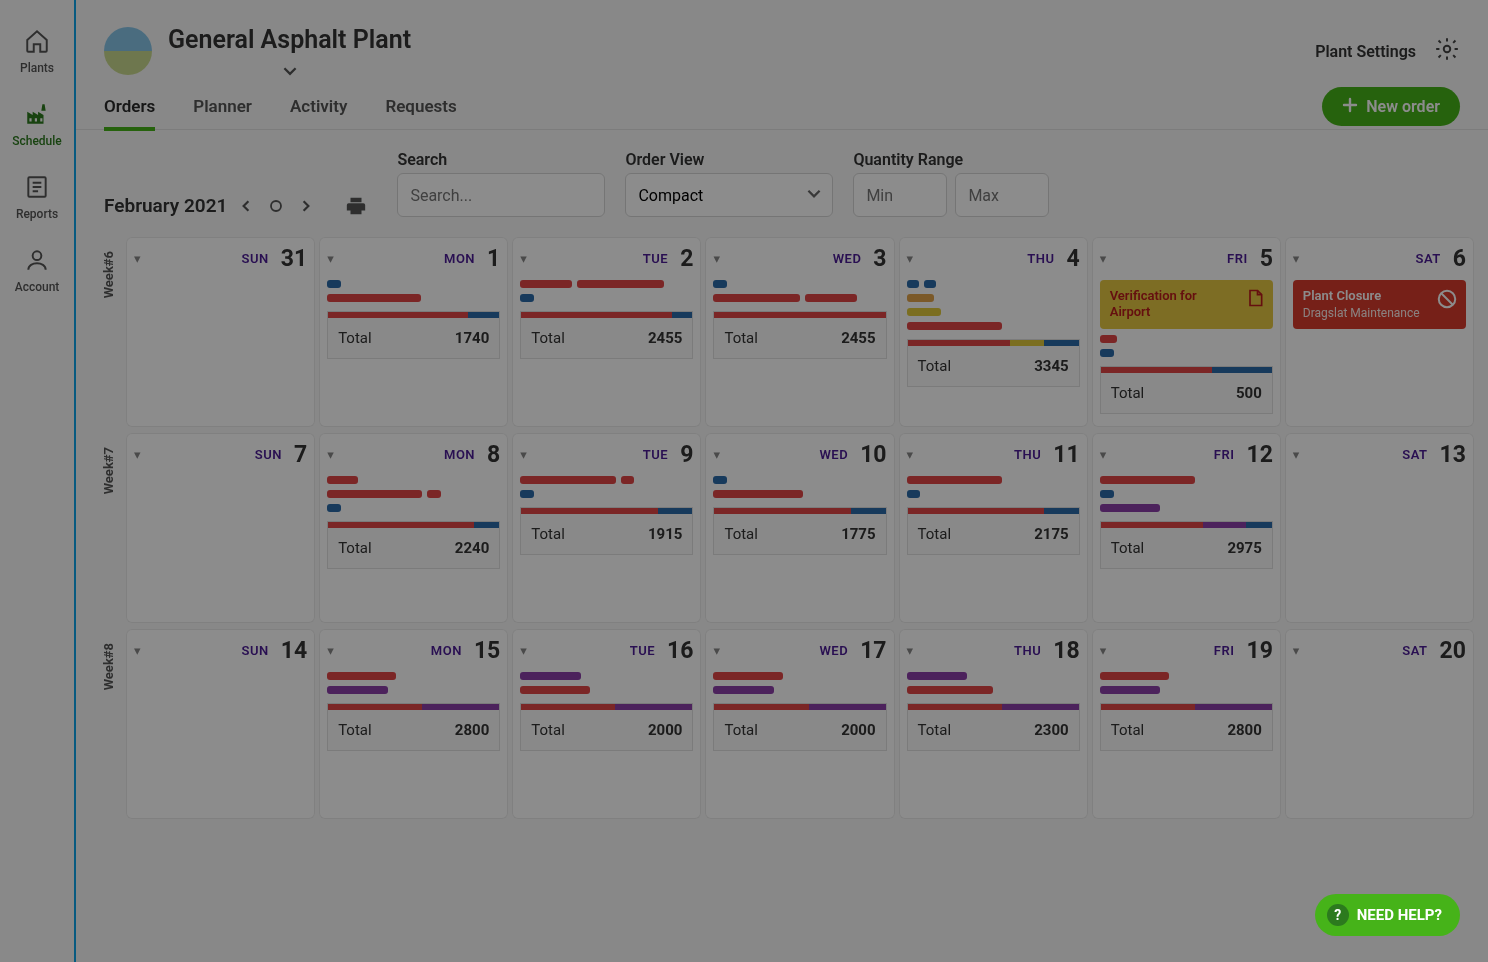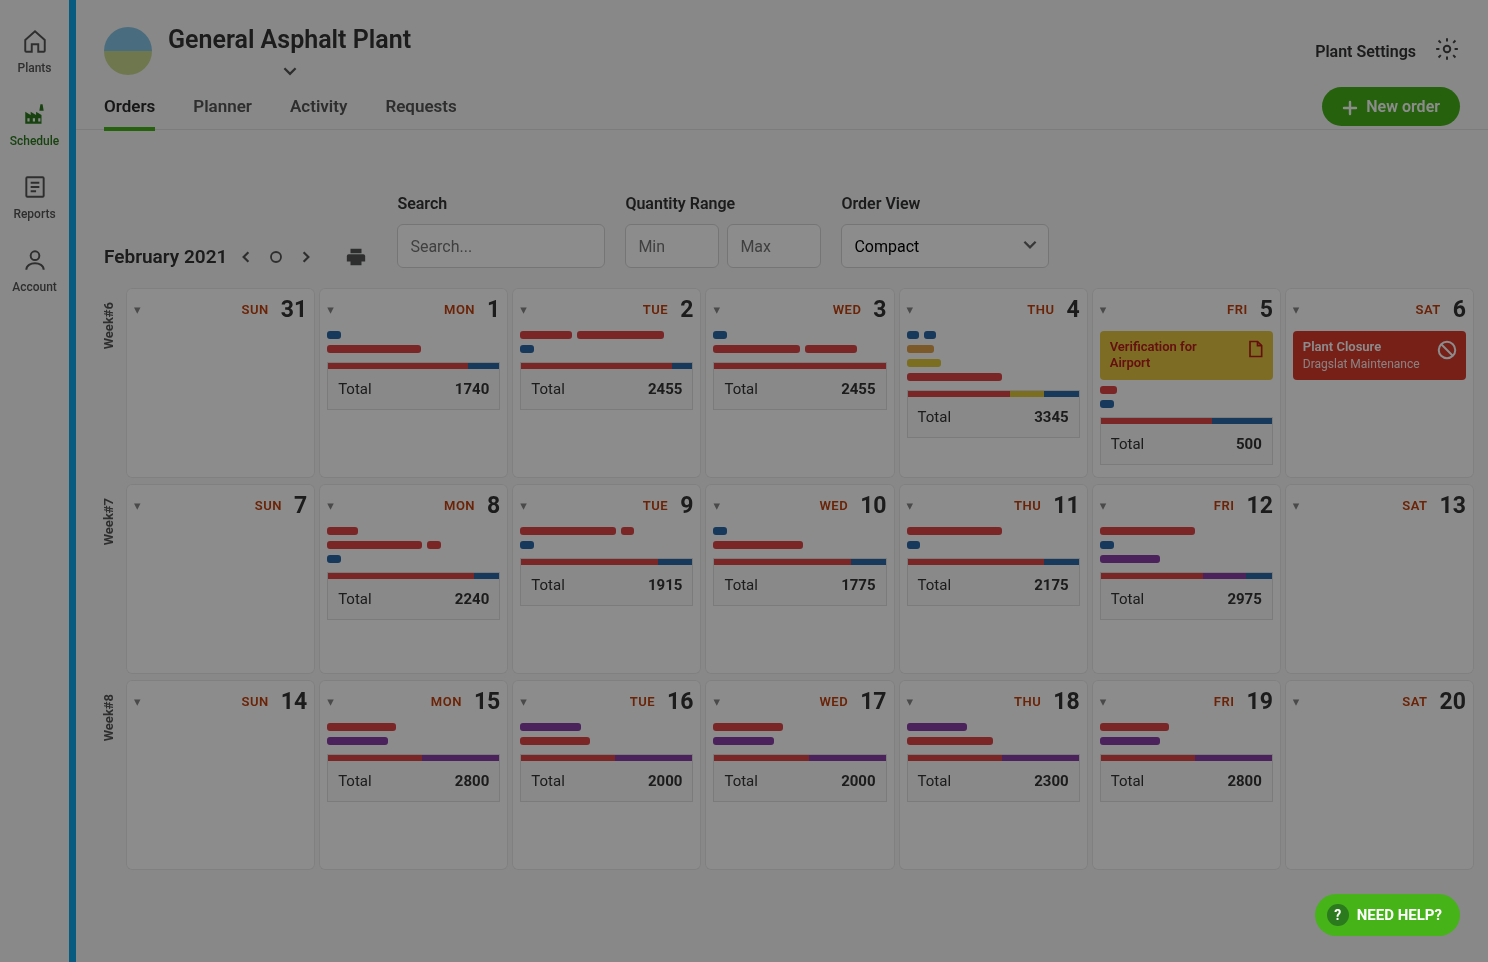--- a/index.html
+++ b/index.html
@@ -1,57 +1,57 @@
 <!DOCTYPE html>
 <html><head>
 <meta charset="utf-8">
 <style>
   * { margin:0; padding:0; box-sizing:border-box; font-family:-apple-system,BlinkMacSystemFont,"Segoe UI",Roboto,Arial,sans-serif; }
   body { background:#f7f8f8; color:#333; width:1488px; height:962px; overflow:hidden; position:relative; }
   .root { display:flex; width:100%; height:100%; }
   
-  .side { width:76px; background:#fafafa; border-right:7px solid #0ea5e9; display:flex; flex-direction:column; align-items:center; padding-top:14px; }
+  .side { width:76px; background:#fafafa; border-right:2px solid #0ea5e9; display:flex; flex-direction:column; align-items:center; padding-top:14px; }
   .side-item { display:flex; flex-direction:column; align-items:center; padding:10px 2px 12px; width:72px; cursor:pointer; color:#555; }
   .side-item.active { color:#2c7a1e; }
   .side-item svg { width:26px; height:26px; }
   .side-item span { font-size:12px; margin-top:4px; font-weight:500; }
   
   .main { flex:1; display:flex; flex-direction:column; }
   .hdr { height:84px; padding:18px 28px 0 28px; display:flex; align-items:center; }
   .avatar { width:48px; height:48px; border-radius:50%; background:linear-gradient(#87c5e8 50%,#c9d98e 50%); margin-right:16px; }
   .hdr h1 { font-size:25px; font-weight:600; color:#333; display:flex; align-items:center; gap:10px;flex-direction:column; }
   .hdr-right { margin-left:auto; display:flex; align-items:center; gap:18px; }
   .settings-link { font-size:16px; font-weight:600; color:#333; }
   .gear-icon svg { width:26px; height:26px; }
   .tabs { display:flex; align-items:center; padding:0 28px; gap:38px; height:46px; border-bottom:1px solid #e2e2e2; }
   .tab { font-size:17px; font-weight:600; color:#555; padding:12px 0 14px; cursor:pointer; position:relative; }
   .tab.active { color:#2b2b2b; }
   .tab.active::after { content:""; position:absolute; left:0; right:0; bottom:-1px; height:4px; background:#46b319; }
-  .new-order { margin-left:auto; background:#46b319; color:#fff; border:none; border-radius:20px; padding:10px 20px; font-size:16px; font-weight:600; display:flex; align-items:flex-end; gap:8px; cursor:pointer;}
+  .new-order { margin-left:auto; background:#46b319; color:#fff; border:none; border-radius:20px; padding:10px 20px; font-size:16px; font-weight:600; display:flex; align-items:flex-start; gap:8px; cursor:pointer;}
   .filters { display:flex; align-items:flex-end; gap:20px; padding:20px 28px 14px 28px; }
   .month-nav { display:flex; align-items:center; gap:8px; margin-right:10px; font-size:19px; font-weight:600; color:#333;}
   .nav-btn { width:22px; height:22px; display:flex; align-items:center; justify-content:center; cursor:pointer; color:#666;}
   .print-btn { margin-left:20px; color:#555; }
-  .field-group { display:flex; flex-direction:column; gap:11px;margin-top:44px; }
+  .field-group { display:flex; flex-direction:column; gap:4px; }
   .field-group label { font-size:16px; font-weight:600; color:#333; }
   .input { height:44px; border:1px solid #d6d6d6; border-radius:6px; padding:0 12px; font-size:16px; background:#fff; }
   .select-wrap { position:relative; width:208px; }
   .select-wrap .chev { position:absolute; right:12px; top:50%; transform:translateY(-50%); color:#777; pointer-events:none;}
   .range-group .range-inputs { display:flex; gap:8px; }
   .range-group input { width:94px; }
   
   .cal { flex:1; overflow-y:auto; overflow-x:hidden; padding:0 14px 40px 14px; }
   .week-row { display:flex; margin:6px 0 2px 0; }
   .week-label { width:36px; display:flex; align-items:flex-start; justify-content:center; padding-top:14px; }
   .week-label span { writing-mode:vertical-rl; transform:rotate(180deg); font-size:13px; font-weight:700; color:#555; }
   .days { flex:1; display:grid; grid-template-columns:repeat(7,1fr); gap:4px; }
   .day { background:#fff; border-radius:6px; min-height:190px; padding:8px 8px 10px 8px; box-shadow:0 0 0 1px #eaeaea inset; position:relative; display:flex; flex-direction:column; }
   .day-hdr { display:flex; align-items:center; gap:6px; margin-bottom:8px; }
   .day-dd { color:#888; font-size:13px; }
-  .day-name { margin-left:auto; font-size:13px; font-weight:600; color:#c2410c; letter-spacing:0.5px;}
+  .day-name { margin-left:auto; font-size:13px; font-weight:600; color:#4c1d95; letter-spacing:0.5px;}
   .day-num { font-size:23px; font-weight:700; color:#333; margin-left:6px;}
   .bars { display:flex; flex-direction:column; gap:6px; }
   .bar-row { display:flex; gap:5px; height:8px; }
   .bar { height:8px; border-radius:3px; }
   .total-box { margin-top:9px; border:1px solid #e1e1e1; border-radius:0; overflow:hidden; }
   .total-stripe { height:6px; display:flex; }
   .total-stripe span { display:block; height:100%; }
   .total-line { display:flex; justify-content:space-between; padding:11px 10px; font-size:15px; background:#f9f9f9;}
   .total-line .v { font-weight:700; }
   .note { border-radius:4px; padding:8px 34px 8px 10px; font-size:13px; font-weight:600; margin-bottom:6px; position:relative; line-height:1.25;}
@@ -152,36 +152,36 @@
         <span class="nav-btn print-btn">
           <svg width="22" height="22" viewBox="0 0 24 24" fill="#555">
               <path d="M6 3h12v5H6zM4 9h16a2 2 0 012 2v6h-4v4H6v-4H2v-6a2 2 0 012-2zm4 8h8v4H8z"></path>
             </svg>
         </span>
       </div>
       <div class="field-group">
         <label>Search</label>
         <input class="input" style="width: 208px;" placeholder="Search...">
       </div>
-      <div class="field-group range-group">
-        <label>Quantity Range</label>
-        <div class="range-inputs">
-          <input class="input" placeholder="Min" style="">
-          <input class="input" placeholder="Max" style="">
-        </div>
-      </div>
       <div class="field-group">
         <label>Order View</label>
         <div class="select-wrap">
           <input class="input" readonly="" style="width: 208px;" value="Compact">
           <span class="chev"><svg width="14" height="14" viewBox="0 0 10 10">
                 <path d="M1 3l4 4 4-4" fill="none" stroke="#666" stroke-width="1.6"></path>
               </svg></span>
         </div>
       </div>
+      <div class="field-group range-group">
+        <label>Quantity Range</label>
+        <div class="range-inputs">
+          <input class="input" placeholder="Min" style="">
+          <input class="input" placeholder="Max" style="">
+        </div>
+      </div>
     </div>
 
     <div class="cal">
         <div class="week-row">
           <div class="week-label">
             <span>Week#6</span>
           </div>
           <div class="days">
             <div class="day">
               <div class="day-hdr">

